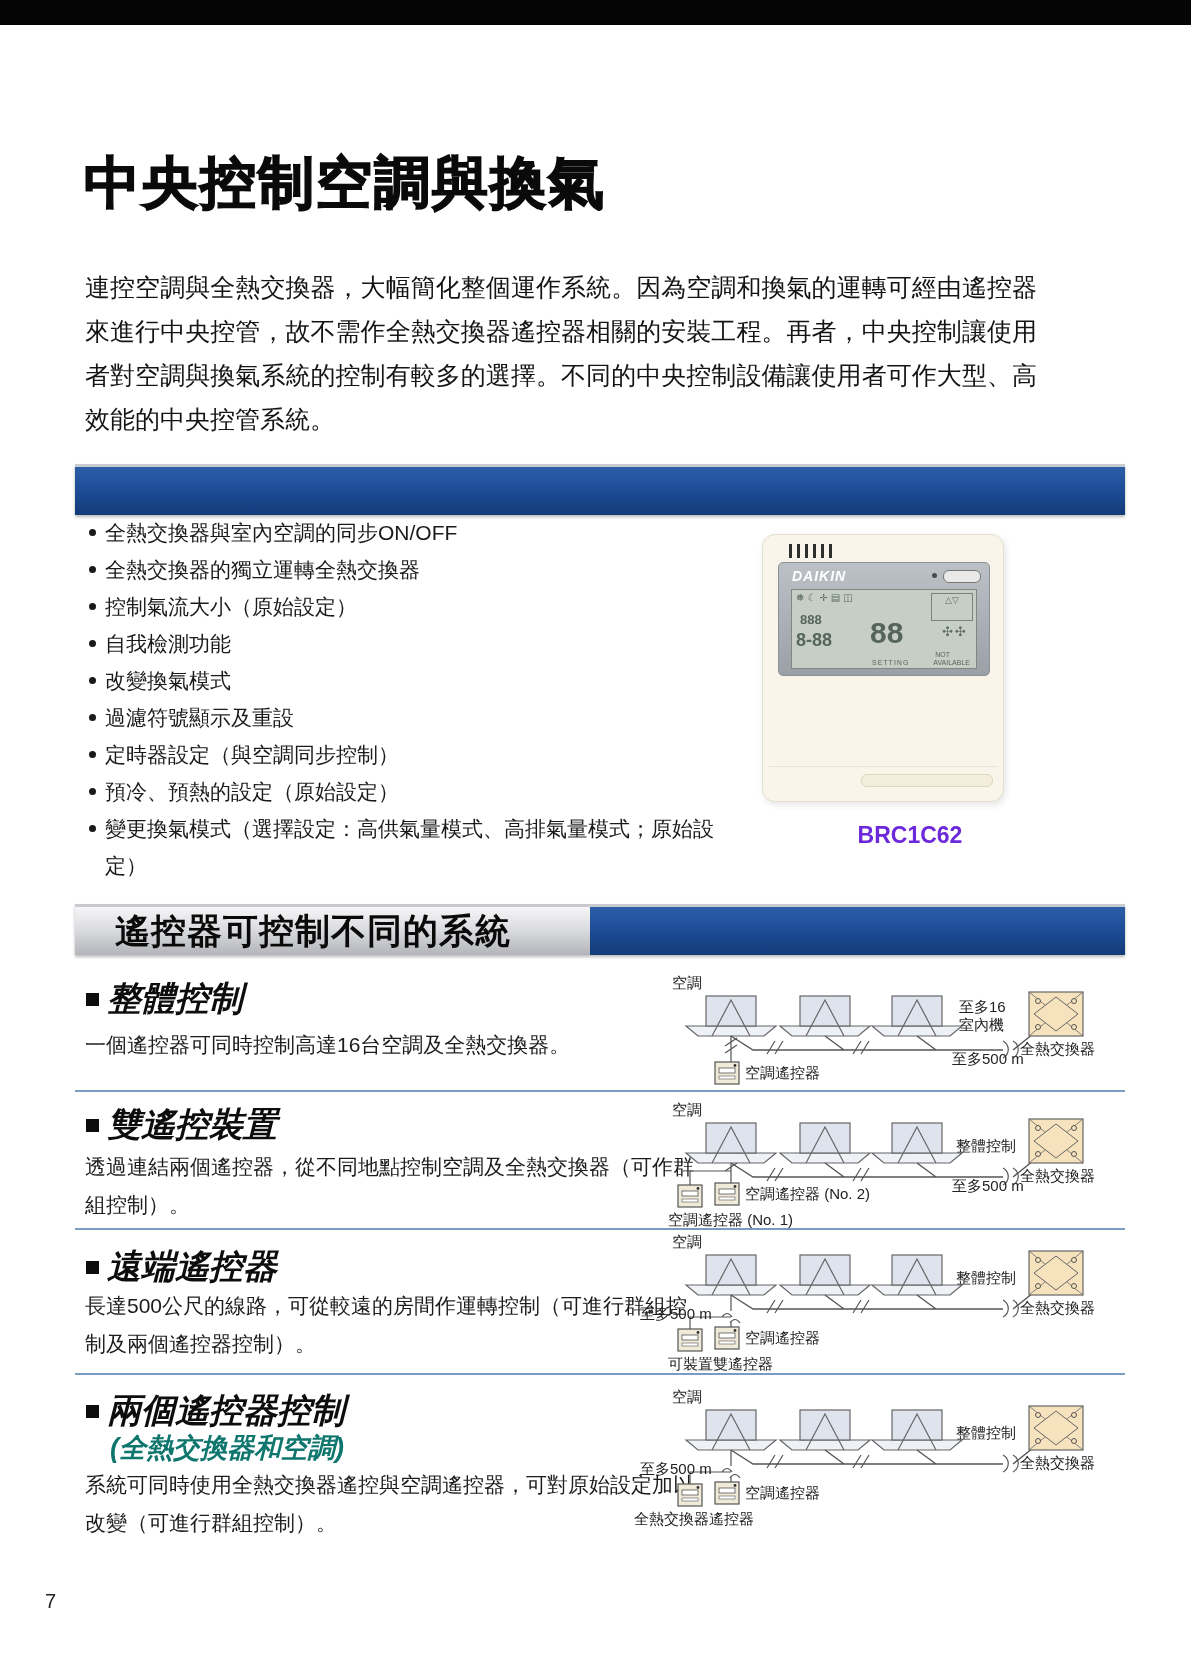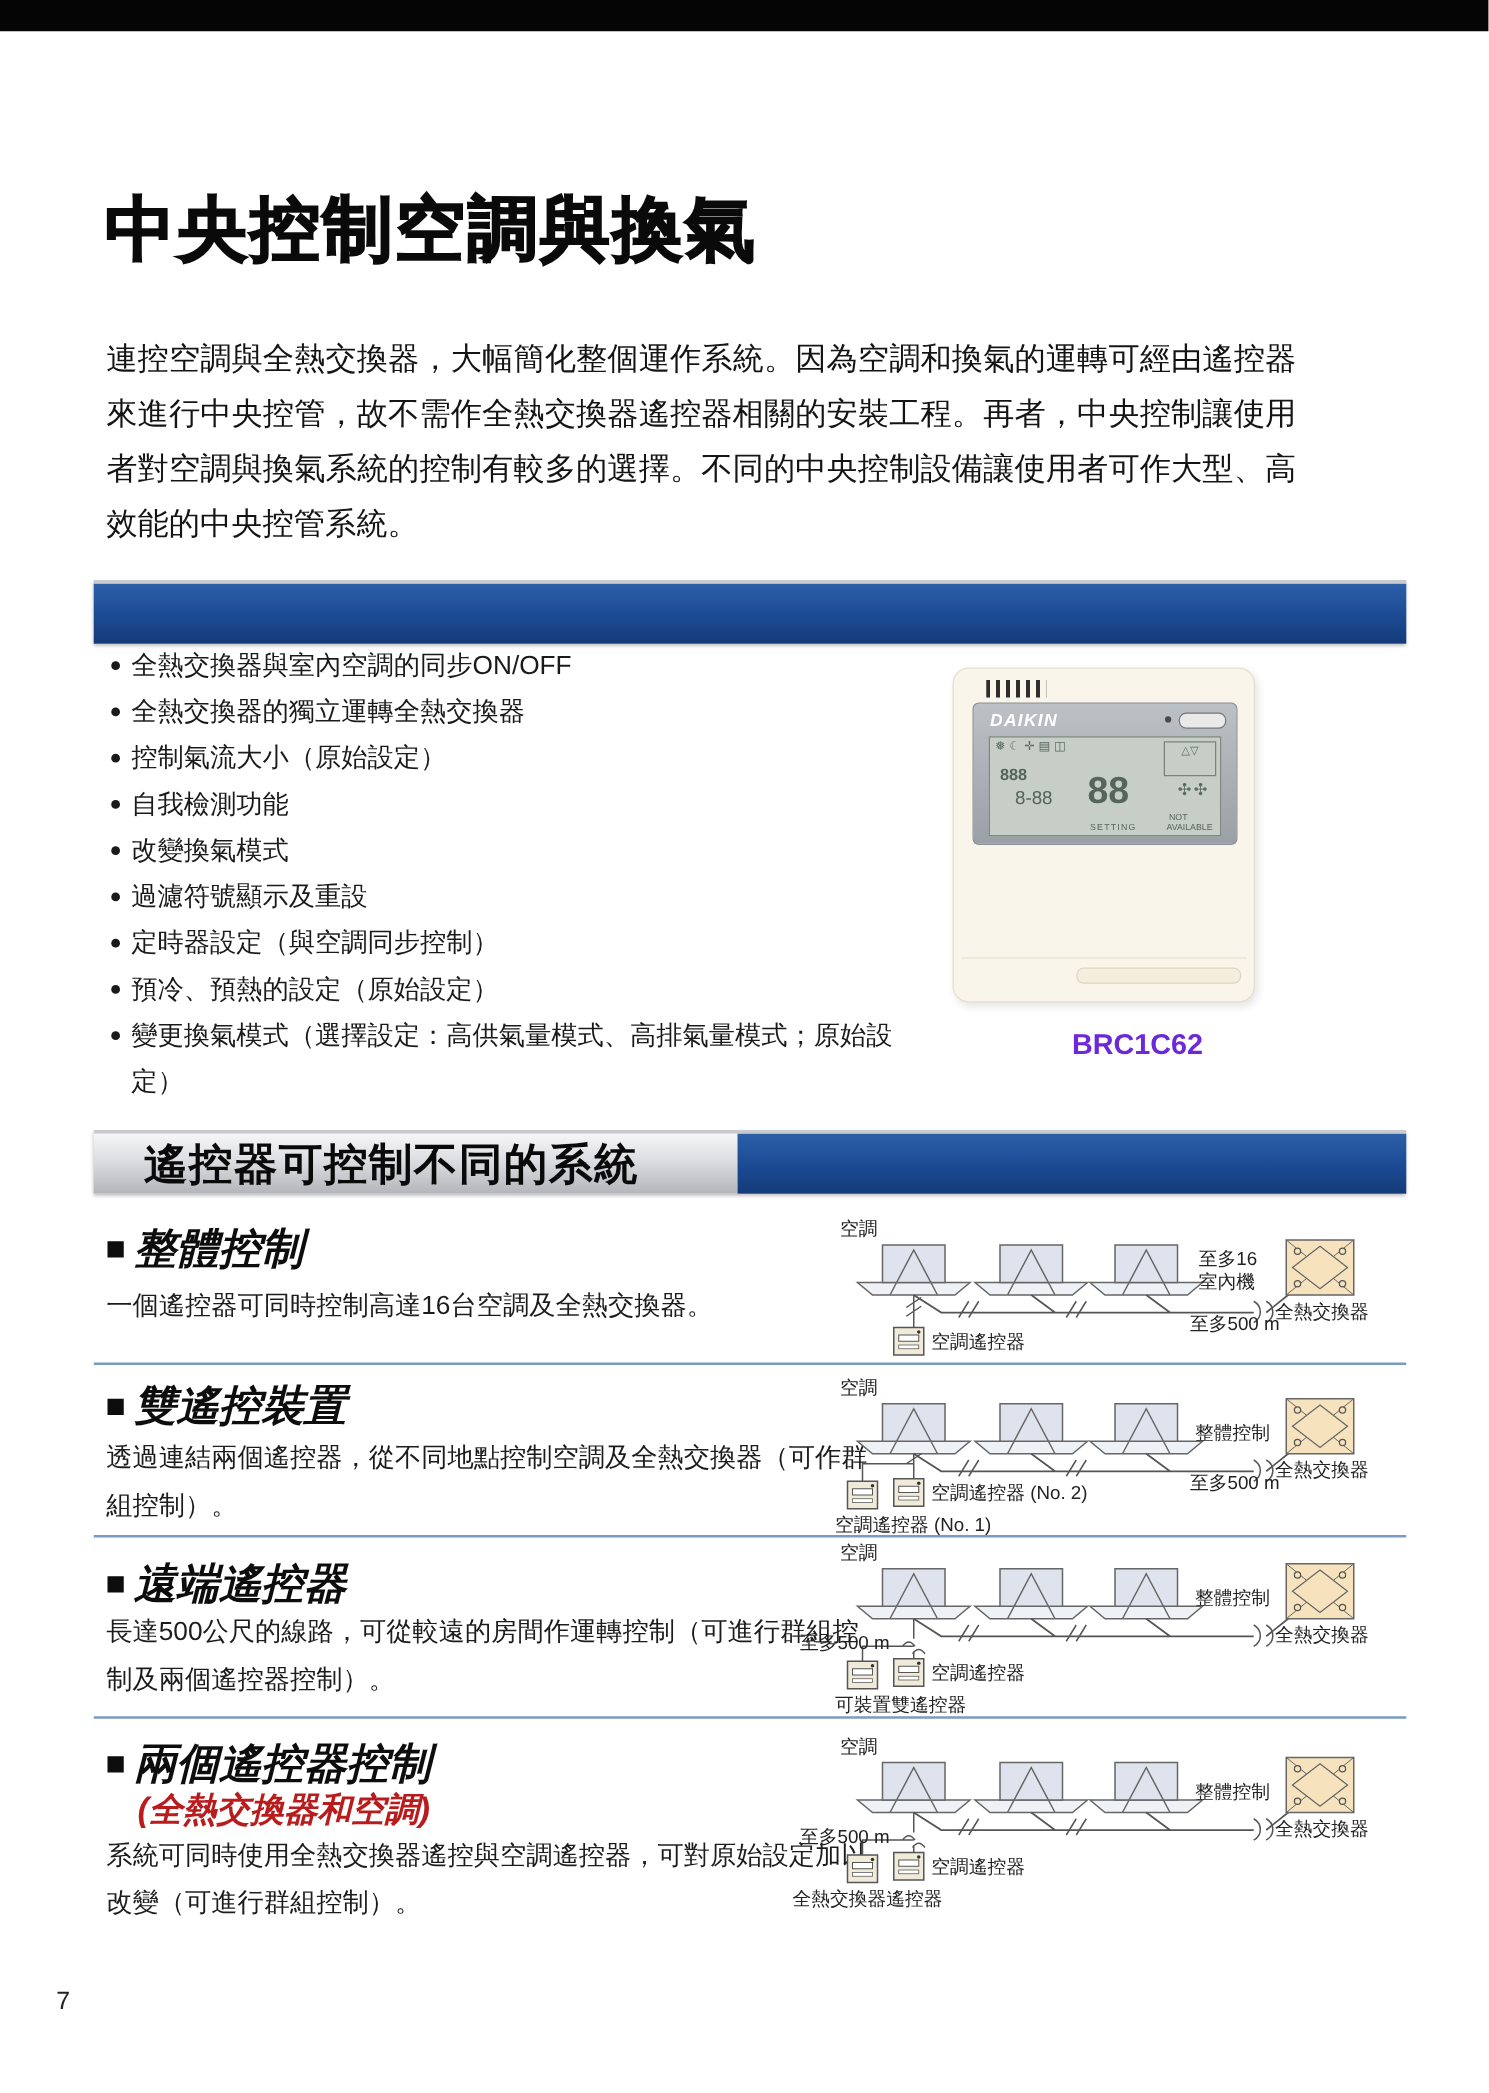--- a/index.html
+++ b/index.html
@@ -35,37 +35,37 @@
          color:#ffffff;letter-spacing:1px;}
   .led{position:absolute;right:52px;top:10px;width:5px;height:5px;border-radius:50%;background:#4a4a4a;}
   .pillbtn{position:absolute;right:8px;top:7px;width:36px;height:11px;border-radius:6px;
            background:#e9e9e9;border:1px solid #777;}
   .lcd{position:absolute;left:12px;top:26px;width:184px;height:78px;background:#c7cec6;
        border:1px solid #7e8780;color:#55655c;}
   .lcd-icons{position:absolute;left:4px;top:2px;font-size:10px;letter-spacing:3px;color:#5d6d63;}
   .lcd-box{position:absolute;right:3px;top:3px;width:40px;height:26px;border:1px solid #78847b;
            font-size:9px;text-align:center;color:#5d6d63;line-height:12px;}
   .lcd-num{position:absolute;left:8px;top:22px;font-size:13px;font-weight:bold;}
-  .lcd-timer{position:absolute;left:20px;top:40px;font-size:15px;font-weight:normal;}
+  .lcd-timer{position:absolute;left:4px;top:40px;font-size:18px;font-weight:bold;}
   .lcd-temp{position:absolute;left:78px;top:26px;font-size:30px;font-weight:bold;}
   .lcd-fan{position:absolute;right:8px;top:34px;font-size:13px;letter-spacing:2px;color:#5d6d63;}
   .lcd-setting{position:absolute;left:80px;bottom:2px;font-size:7px;letter-spacing:1px;}
   .lcd-not{position:absolute;right:26px;bottom:10px;font-size:7px;}
   .lcd-available{position:absolute;right:6px;bottom:2px;font-size:7px;}
   .handle{position:absolute;left:98px;bottom:14px;width:130px;height:11px;border-radius:6px;
           background:#f3eedd;border:1px solid #ded7bd;}
   .seam{position:absolute;left:6px;bottom:34px;width:228px;height:1px;background:#e8e2cf;}
   .model{position:absolute;left:790px;top:822px;width:240px;text-align:center;
          font-size:23px;font-weight:bold;color:#6d28d9;}
   
   .sub-title{position:absolute;left:86px;display:flex;align-items:center;gap:8px;
              font-size:34px;font-weight:bold;font-style:italic;color:#0d0d0d;white-space:nowrap;}
   .sq{width:13px;height:13px;background:#0d0d0d;flex:0 0 auto;}
   .sub-subtitle{position:absolute;left:110px;font-size:27px;font-weight:bold;font-style:italic;
-                color:#b91c1c;white-space:nowrap;}
+                color:#0f766e;white-space:nowrap;}
   .sub-body{position:absolute;left:85px;width:620px;font-size:21px;line-height:38px;color:#1c1c1c;}
   .divider{position:absolute;left:75px;width:1050px;height:2px;background:#7b9cc2;}
   
   .diagram{position:absolute;left:612px;width:540px;height:165px;}
   .diagram svg{position:absolute;left:0;top:0;}
   .dlabel{position:absolute;font-size:15px;color:#222;white-space:nowrap;z-index:2;}
   .pagenum{position:absolute;left:45px;top:1590px;font-size:20px;color:#222;}
 </style>
 </head>
 <body>

